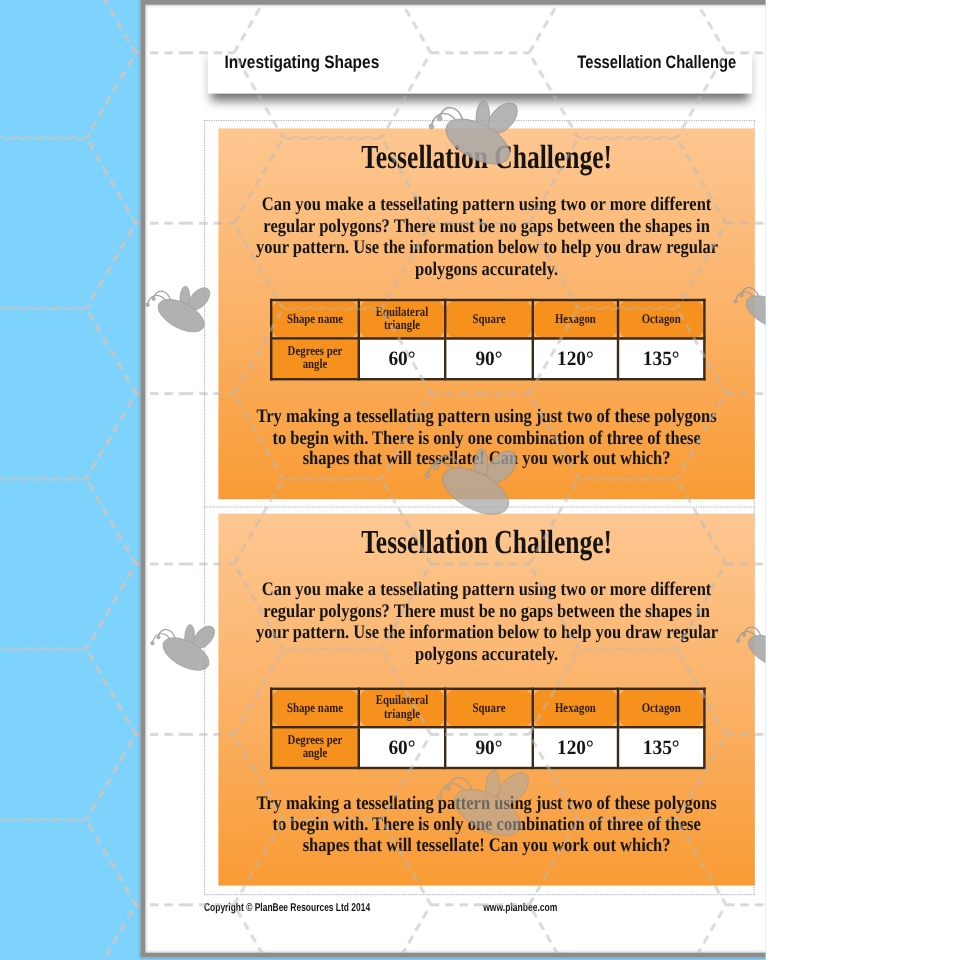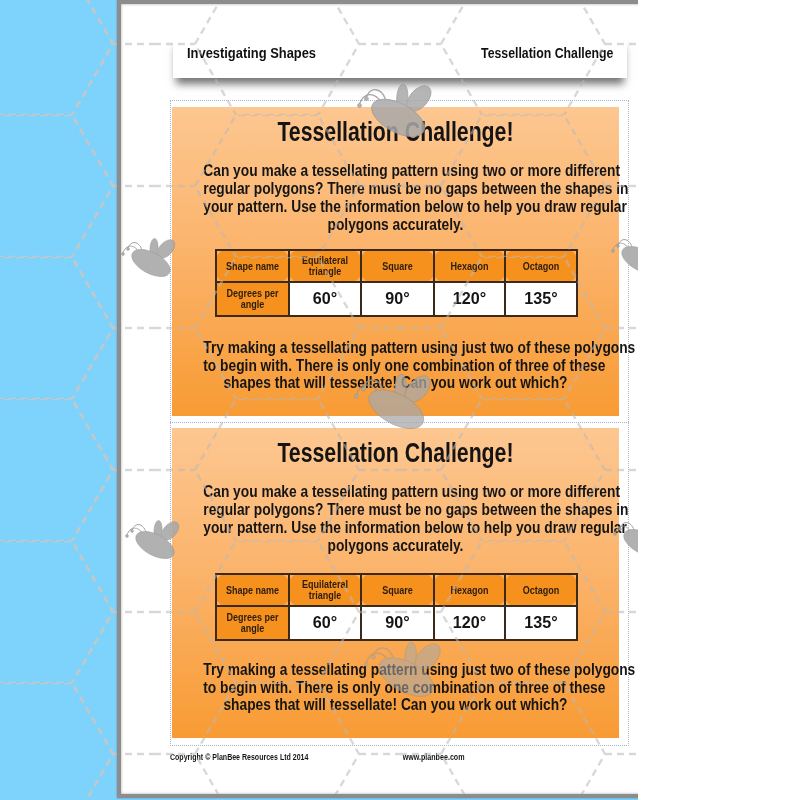--- a/index.html
+++ b/index.html
@@ -17,22 +17,22 @@
                  box-shadow: 0 9px 8px -3px rgba(0,0,0,0.55); }
   #header-band .hl, #header-band .hr { position:absolute; top:8px; font-size:15px; line-height:20px; white-space:nowrap; color:#111; }
   #header-band .hl { left:14px; transform:scaleX(0.86); transform-origin:left center; }
   #header-band .hr { right:14px; transform:scaleX(0.82); transform-origin:right center; }
 
   
   #cut-frame { position:absolute; left:170px; top:100px; width:457px; height:644px; border:1px dotted #a8b7c9; }
   #cut-mid { position:absolute; left:170px; top:422px; width:459px; height:0; border-top:1px dotted #a8b7c9; }
 
   
-  .card { position:absolute; left:172px; width:447px;
-          background:linear-gradient(to bottom, var(--card-top,#fdc791) 0%, #fbb46c 45%, var(--card-bottom,#f89b34) 100%); }
+  .card { position:absolute; left:182px; width:447px;
+          background:linear-gradient(to bottom, var(--card-top,#fdc791) 0%, #fbb46c 45%, var(--card-bottom,#f89b34) 100%);font-family:Liberation Serif, serif; }
   .card .title { position:absolute; left:0; top:6px; width:100%; height:38px; line-height:38px; text-align:center;
                  font-size:28px; white-space:nowrap; transform:scaleX(0.76); color:#141414; }
   .card .line { position:absolute; left:0; width:100%; text-align:center; white-space:nowrap;
                 font-size:16px; line-height:18px; transform:scaleX(0.86); color:#151515; }
 
   .card table { position:absolute; left:43px; width:361px; border-collapse:collapse; table-layout:fixed;
                 border:2px solid var(--table-border,#3b2a17); }
   .card td { border:2px solid var(--table-border,#3b2a17); padding:0; text-align:center; vertical-align:middle; overflow:hidden; }
   .card tr.hrow td { height:30px; background:var(--accent,#f6911e);border-radius:10px; }
   .card tr.vrow td { height:32px; background:#ffffff; }

